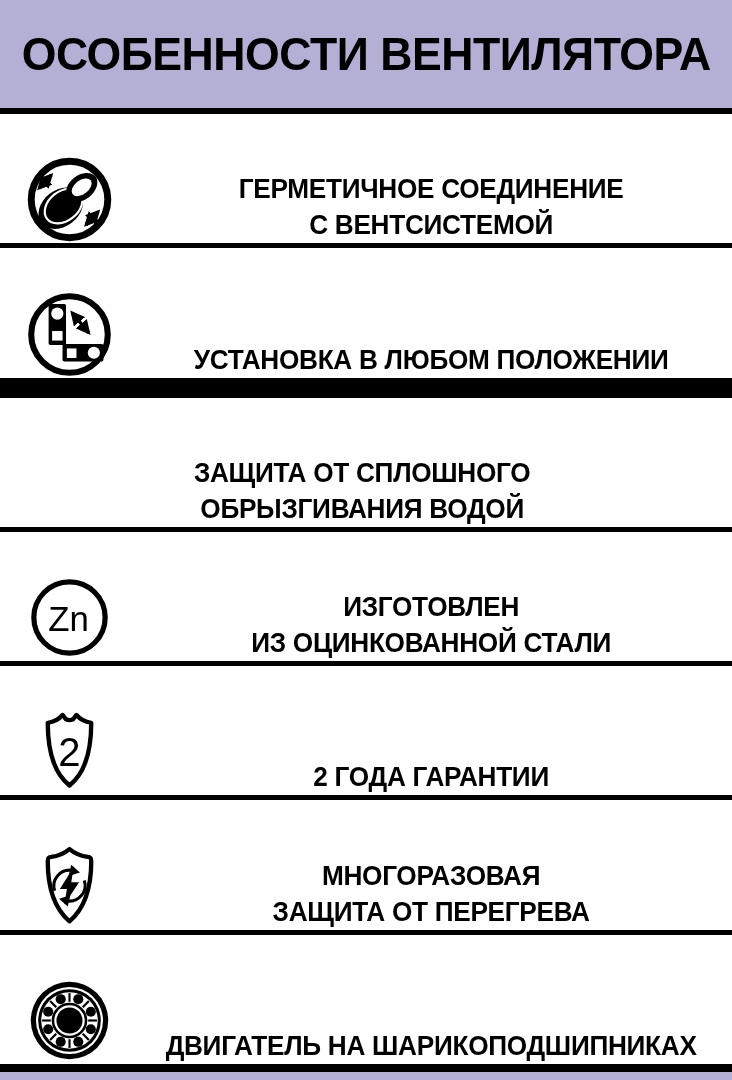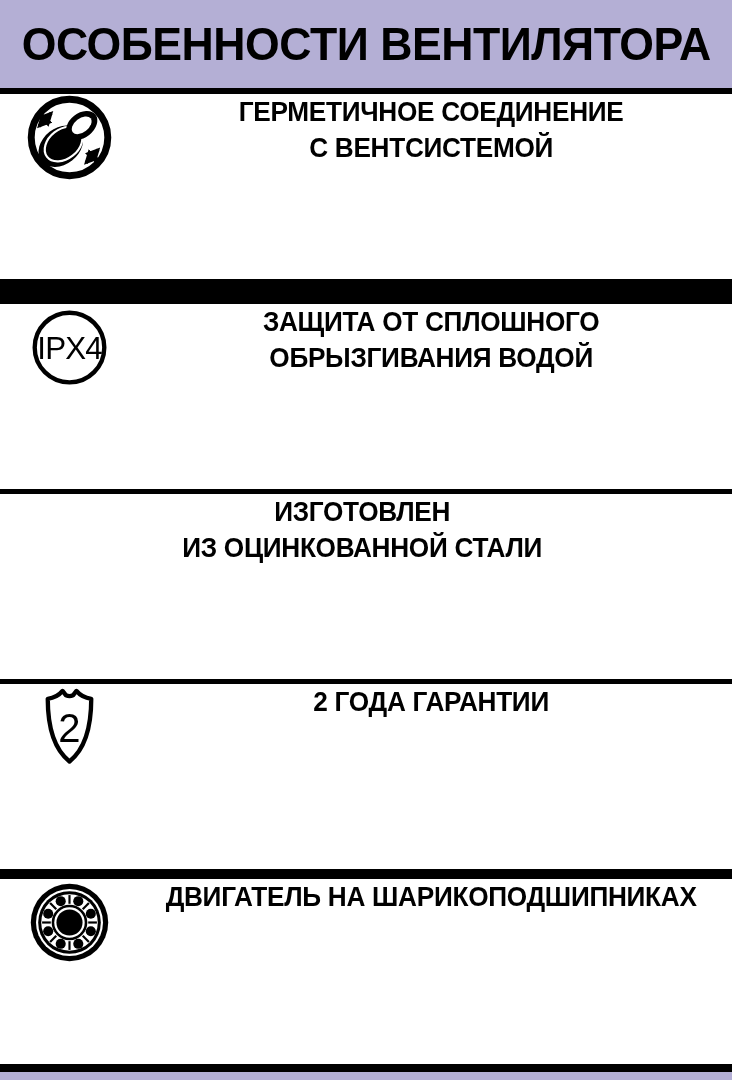--- a/index.html
+++ b/index.html
@@ -2,32 +2,32 @@
 <html style="--accent: #b4afd5;"><head>
 <meta charset="utf-8">
 <style>
   html,body{margin:0;padding:0;}
   body{
     width:732px;height:1080px;background:#fff;
     font-family:"Liberation Sans","DejaVu Sans",sans-serif;
     color:#000;overflow:hidden;display:flex;flex-direction:column;
   }
   .header{
-    height:88px;background:var(--accent,#b4afd5);
+    height:108px;background:var(--accent,#b4afd5);
     display:flex;align-items:center;justify-content:center;flex:0 0 auto;
   }
   .header .title{
     font-size:46px;font-weight:700;letter-spacing:-.5px;white-space:nowrap;
     transform:scaleX(.97);
   }
   .divider{height:5px;background:#000;flex:0 0 auto;}
   .divider.thick{height:6px;}
   .divider.bottom{height:8px;}
   .features{flex:1 1 auto;display:flex;flex-direction:column;}
-  .row{flex:1 1 0;display:flex;align-items:flex-start;}
+  .row{flex:1 1 0;display:flex;align-items:flex-end;}
   .icon-slot{flex:0 0 138px;display:flex;align-items:center;justify-content:center;}
   .icon-slot svg{width:87px;height:87px;display:block;}
   .feature-text{
     flex:1 1 auto;text-align:center;font-weight:700;font-size:27px;line-height:36px;
     letter-spacing:-.3px;padding-right:8px;transform:scaleX(.97);
   }
   .footer-bar{height:8px;background:var(--accent,#b4afd5);flex:0 0 auto;}
   svg text{font-family:"Liberation Sans","DejaVu Sans",sans-serif;}
   .defs-holder{position:absolute;width:0;height:0;}
 </style>
@@ -63,56 +63,89 @@
     <line x1="15" y1="37" x2="29" y2="22" stroke="#000" stroke-width="4" marker-start="url(#ah)" marker-end="url(#ah)"></line>
     <line x1="69" y1="79" x2="83" y2="64" stroke="#000" stroke-width="4" marker-start="url(#ah)" marker-end="url(#ah)"></line>
   </svg>
       </div>
     <div class="feature-text">
         <div class="tline">ГЕРМЕТИЧНОЕ СОЕДИНЕНИЕ</div>
         <div class="tline">С ВЕНТСИСТЕМОЙ</div>
       </div>
   </div>
 <div class="divider"></div>
+  <div class="row">
+    <div class="icon-slot">
+        <svg viewBox="0 0 100 100">
+    <circle cx="50" cy="50" r="44" fill="#fff" stroke="#000" stroke-width="7"></circle>
+    <rect x="26" y="15" width="20" height="47" rx="2" fill="#000"></rect>
+    <circle cx="36" cy="26" r="7" fill="#fff"></circle>
+    <rect x="30" y="46" width="12" height="11" fill="#fff"></rect>
+    <rect x="42" y="61" width="47" height="20" rx="2" fill="#000"></rect>
+    <rect x="47" y="66" width="11" height="11" fill="#fff"></rect>
+    <circle cx="78" cy="71" r="7" fill="#fff"></circle>
+    <line x1="53" y1="25" x2="72" y2="48" stroke="#000" stroke-width="4" marker-start="url(#ah)" marker-end="url(#ah)"></line>
+  </svg>
+      </div>
+    <div class="feature-text">
+        <div class="tline">УСТАНОВКА В ЛЮБОМ ПОЛОЖЕНИИ</div>
+      </div>
+  </div>
 <div class="divider"></div>
 <div class="divider"></div>
 <div class="divider"></div>
 <div class="divider"></div>
   <div class="row">
-    <div class="icon-slot">
-        <svg viewBox="0 0 100 100">
-    <circle cx="50" cy="50" r="40" fill="#fff" stroke="#000" stroke-width="5"></circle>
-    <text class="icon-label" x="50" y="51" font-size="36" letter-spacing="-1" text-anchor="middle" dominant-baseline="central" fill="#000">IPX4</text>
-  </svg>
-      </div>
     <div class="feature-text">
         <div class="tline">ЗАЩИТА ОТ СПЛОШНОГО</div>
         <div class="tline">ОБРЫЗГИВАНИЯ ВОДОЙ</div>
       </div>
   </div>
 <div class="divider"></div>
   <div class="row">
+    <div class="icon-slot">
+        <svg viewBox="0 0 100 100">
+    <circle cx="50" cy="50" r="41" fill="#fff" stroke="#000" stroke-width="6"></circle>
+    <text class="icon-label" x="49" y="51" font-size="40" text-anchor="middle" dominant-baseline="central" fill="#000">Zn</text>
+  </svg>
+      </div>
     <div class="feature-text">
         <div class="tline">ИЗГОТОВЛЕН</div>
         <div class="tline">ИЗ ОЦИНКОВАННОЙ СТАЛИ</div>
       </div>
   </div>
 <div class="divider"></div>
   <div class="row">
     <div class="icon-slot">
         <svg viewBox="0 0 100 100">
     <path d="M25,17 C33,16 38,13 42,8 L46,13 Q50,15 54,13 L58,8 C62,13 67,16 75,17 C75,45 69,74 50,89 C31,74 25,45 25,17 Z" fill="#fff" stroke="#000" stroke-width="5" stroke-linejoin="round"></path>
     <text class="icon-label" x="50" y="50" font-size="46" text-anchor="middle" dominant-baseline="central" fill="#000">2</text>
   </svg>
       </div>
     <div class="feature-text">
         <div class="tline">2 ГОДА ГАРАНТИИ</div>
       </div>
   </div>
 <div class="divider"></div>
+  <div class="row">
+    <div class="icon-slot">
+        <svg viewBox="0 0 100 100">
+    <path d="M50,7 C56,12 63,15 71,16 C74,16 75,17 75,21 C75,47 69,74 50,90 C31,74 25,47 25,21 C25,17 26,16 29,16 C37,15 44,12 50,7 Z" fill="#fff" stroke="#000" stroke-width="5" stroke-linejoin="round"></path>
+    <path d="M33,55 A18,18 0 0 1 53,31.5" fill="none" stroke="#000" stroke-width="3.5"></path>
+    <polygon points="52,25 62,34 49,38" fill="#000"></polygon>
+    <path d="M67,43 A18,18 0 0 1 47,66.5" fill="none" stroke="#000" stroke-width="3.5"></path>
+    <polygon points="48,73 38,64 51,60" fill="#000"></polygon>
+    <polygon points="55,27 39,53 47,53 44,71 61,45 52,45" fill="#000"></polygon>
+  </svg>
+      </div>
+    <div class="feature-text">
+        <div class="tline">МНОГОРАЗОВАЯ</div>
+        <div class="tline">ЗАЩИТА ОТ ПЕРЕГРЕВА</div>
+      </div>
+  </div>
 <div class="divider"></div>
   <div class="row">
     <div class="icon-slot">
         <svg viewBox="0 0 100 100">
     <circle cx="50" cy="50" r="44.5" fill="#000"></circle>
     <circle cx="50" cy="50" r="38.5" fill="#fff"></circle>
     <circle cx="50" cy="50" r="36" fill="#000"></circle>
     <circle cx="50" cy="50" r="32.5" fill="#fff"></circle>
     <g stroke="#000" stroke-width="2.5">
       <line x1="71.5" y1="50" x2="81.5" y2="50"></line>

